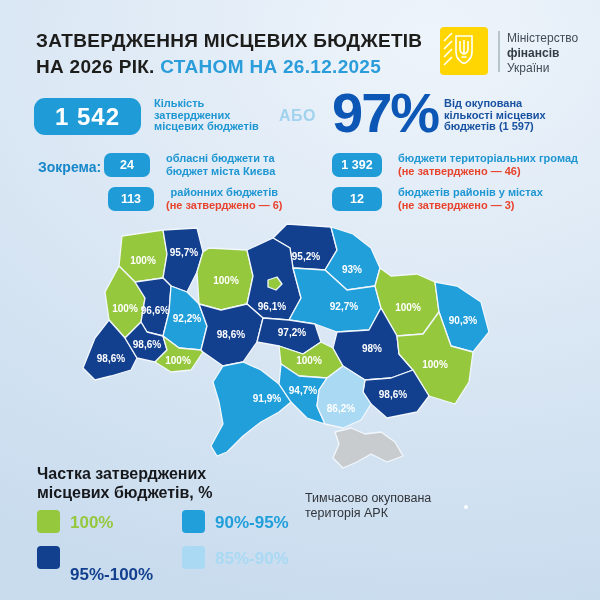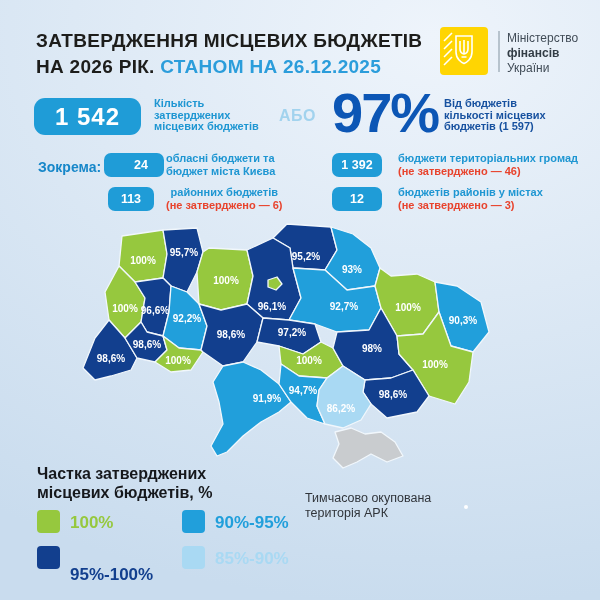--- a/index.html
+++ b/index.html
@@ -72,28 +72,28 @@
 
   <div class="abs badge badge-total">1 542</div>
   <div class="abs total-label">
     <div>Кількість</div>
     <div>затверджених</div>
     <div>місцевих бюджетів</div>
   </div>
   <div class="abs abo">АБО</div>
   <div class="abs pct">97%</div>
   <div class="abs pct-label">
-    <div>Від бюджетів</div>
+    <div>Від окупована</div>
     <div>кількості місцевих</div>
     <div>бюджетів (1 597)</div>
   </div>
 
   <div class="abs including">Зокрема:</div>
 
-  <div class="abs badge badge-sm" style="left:104px;top:153px;padding-left:14px;">24</div>
+  <div class="abs badge badge-sm" style="left:104px;top:153px;">24</div>
   <div class="abs d-label" style="left:158px;top:152px;">
     <div>обласні бюджети та</div>
     <div>бюджет міста Києва</div>
   </div>
 
   <div class="abs badge badge-sm" style="left:108px;top:187px;">113</div>
   <div class="abs d-label" style="left:158px;top:186px;text-align:center;">
     <div>районних бюджетів</div>
     <div class="red">(не затверджено — 6)</div>
   </div>

